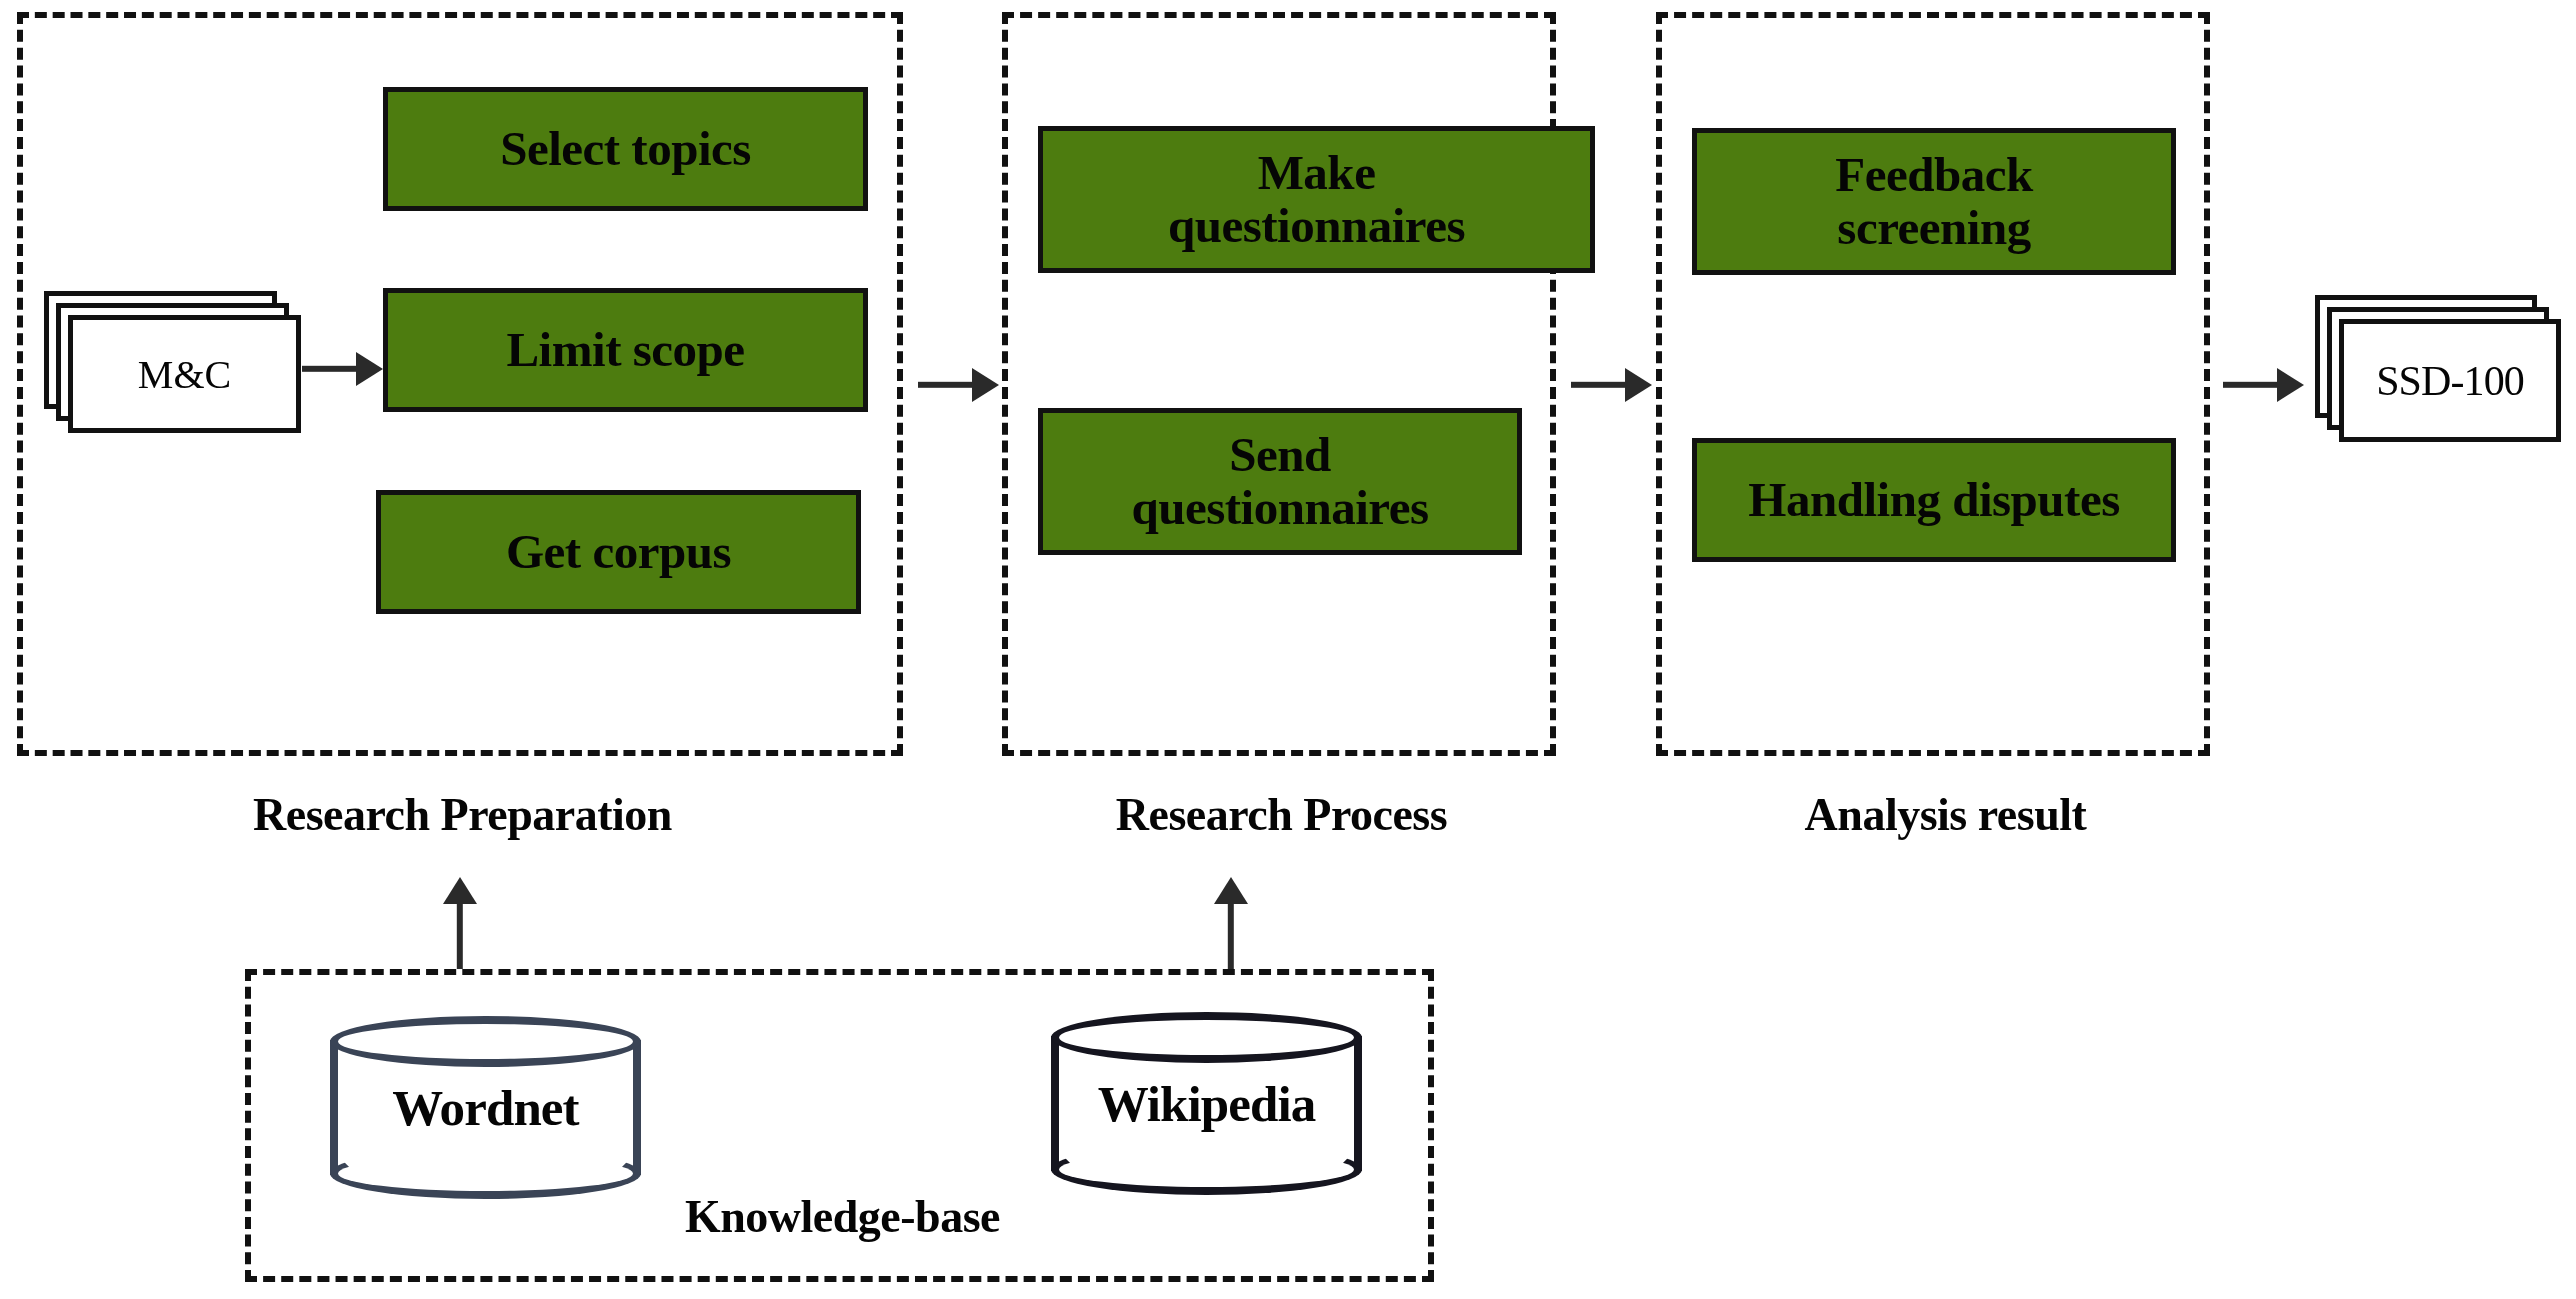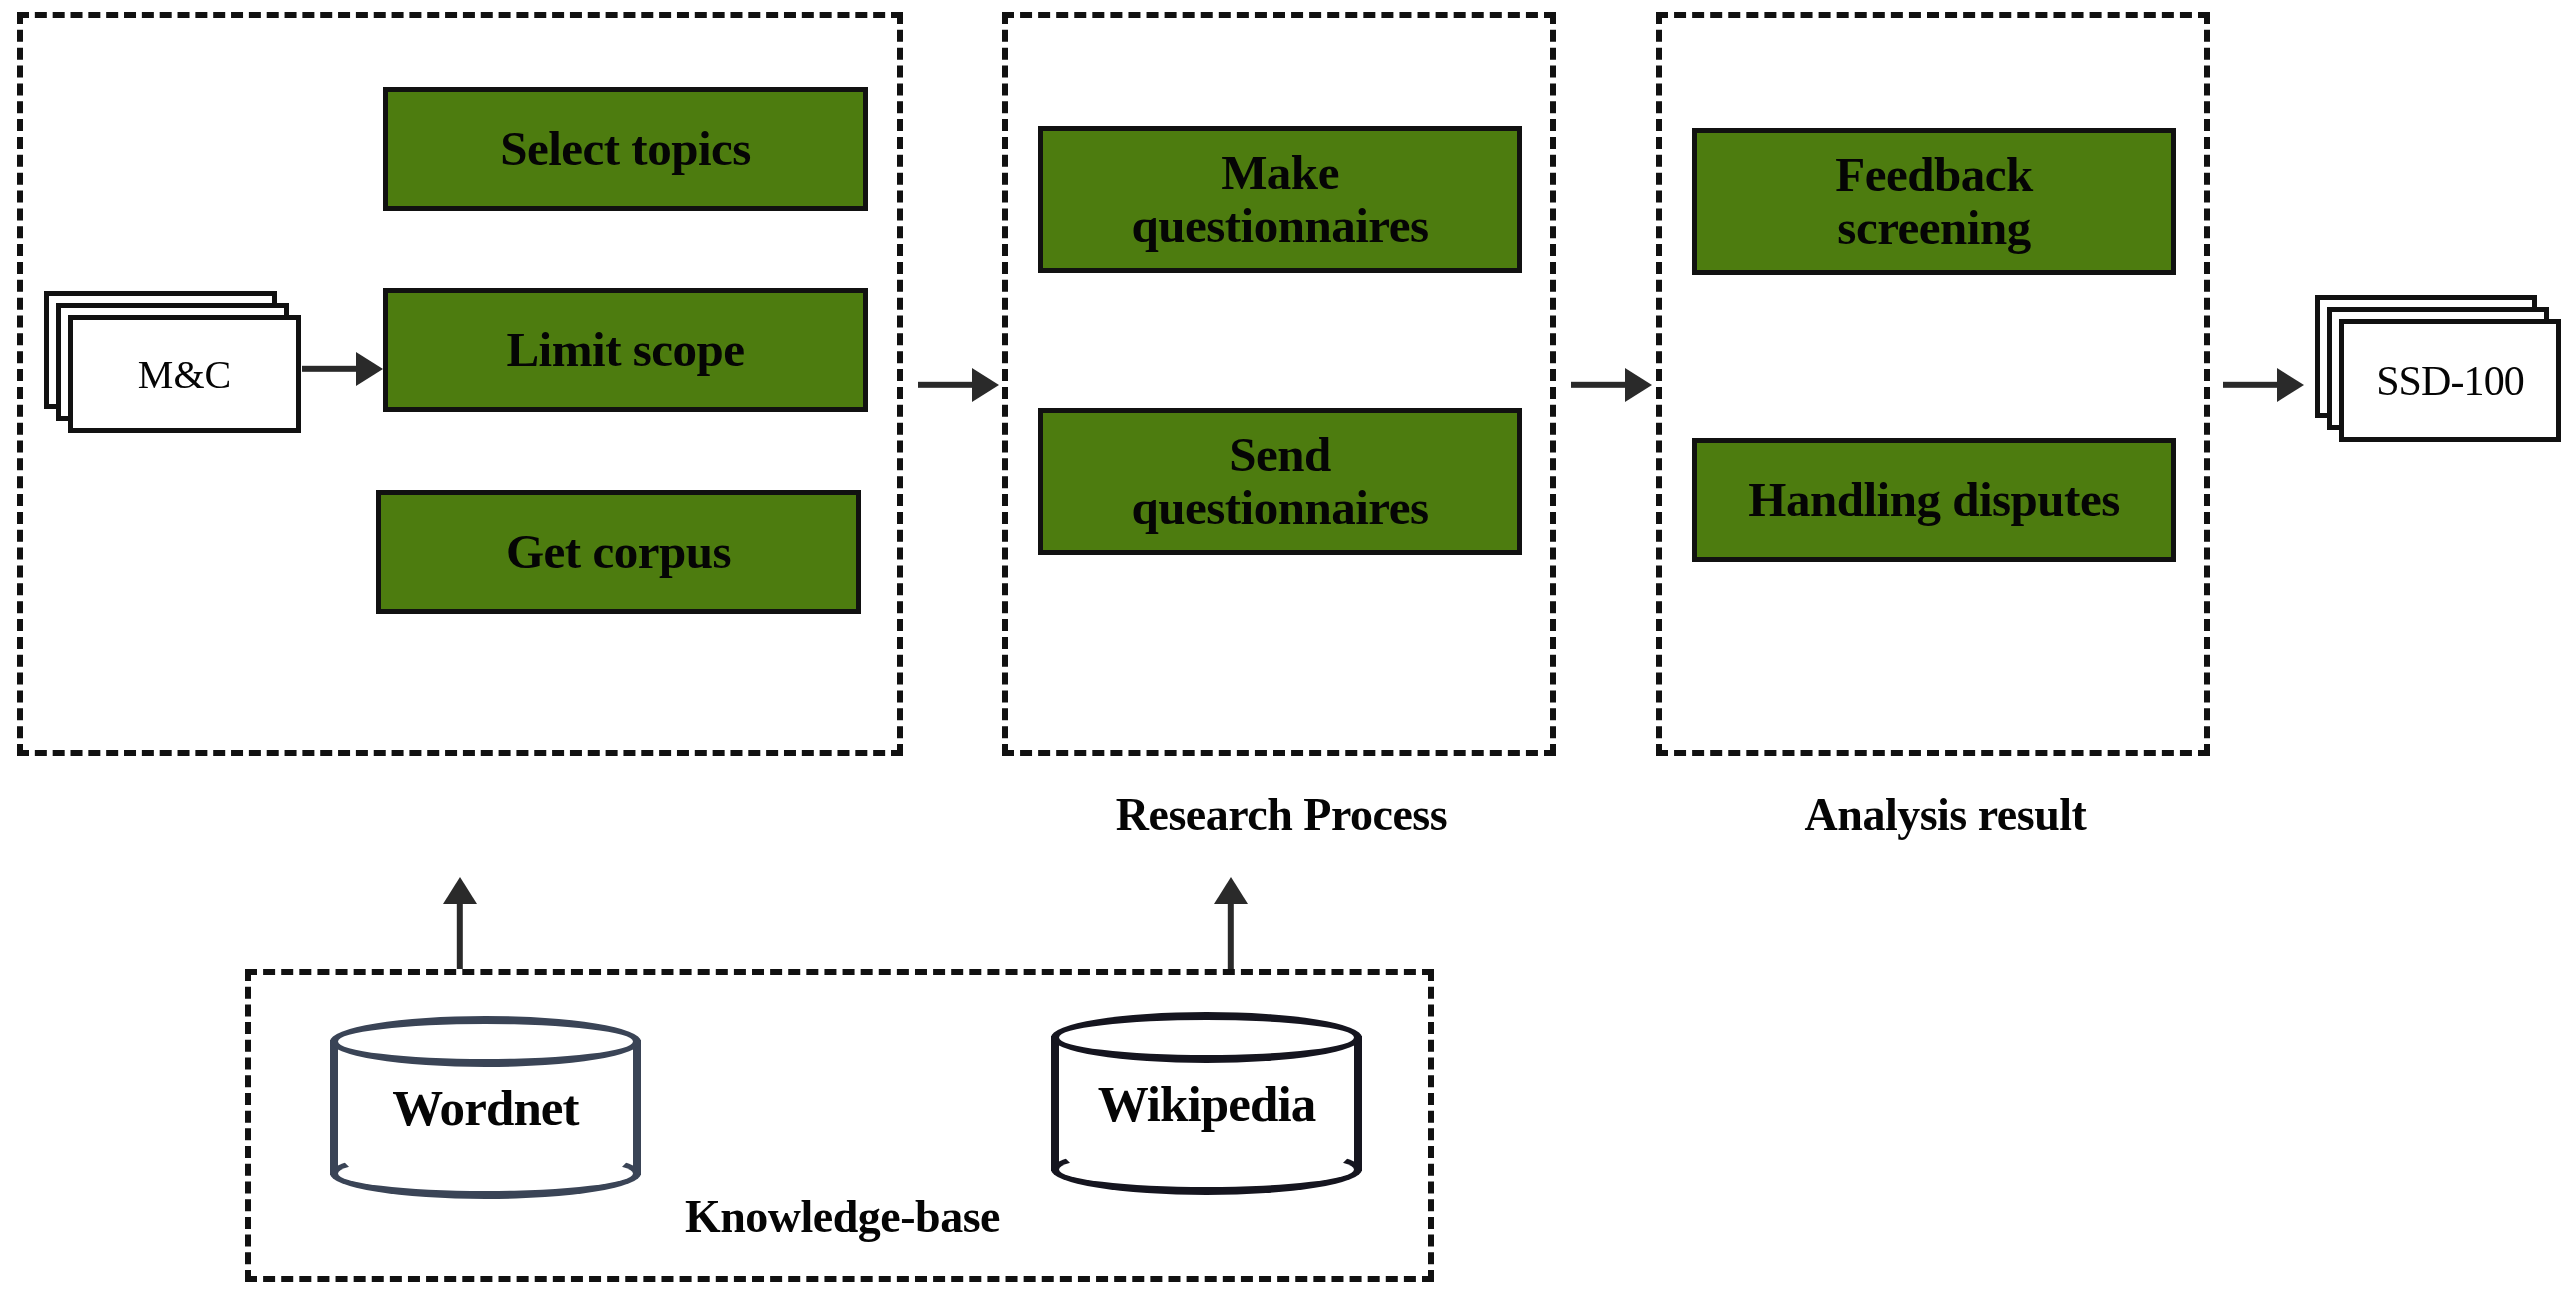--- a/index.html
+++ b/index.html
@@ -195,29 +195,30 @@
   </div>
 
   <div class="proc-box" style="left:383px; top:288px; width:485px; height:124px;">
     <span class="lbl">Limit scope</span>
   </div>
 
   <div class="proc-box" style="left:376px; top:490px; width:485px; height:124px;">
     <span class="lbl">Get corpus</span>
   </div>
 
+  <div class="section-caption" style="left:188px; top:788px; width:549px;">Research Preparation</div>
 
   <div class="arrow-h" style="left:918px; top:366px; width:81px;">
     <div class="shaft" style="width:57px;"></div>
     <div class="head"></div>
   </div>
 
   <div class="dashed-panel" style="left:1002px; top:12px; width:554px; height:744px;"></div>
 
-  <div class="proc-box" style="left:1038px; top:126px; width:484px; height:147px;">
+  <div class="proc-box" style="left:1038px; top:126px; width:557px; height:147px;">
     <span class="lbl">Make
 questionnaires</span>
   </div>
 
   <div class="proc-box" style="left:1038px; top:408px; width:484px; height:147px;">
     <span class="lbl">Send
 questionnaires</span>
   </div>
 
   <div class="section-caption" style="left:1007px; top:788px; width:549px;text-align:center;">Research Process</div>

